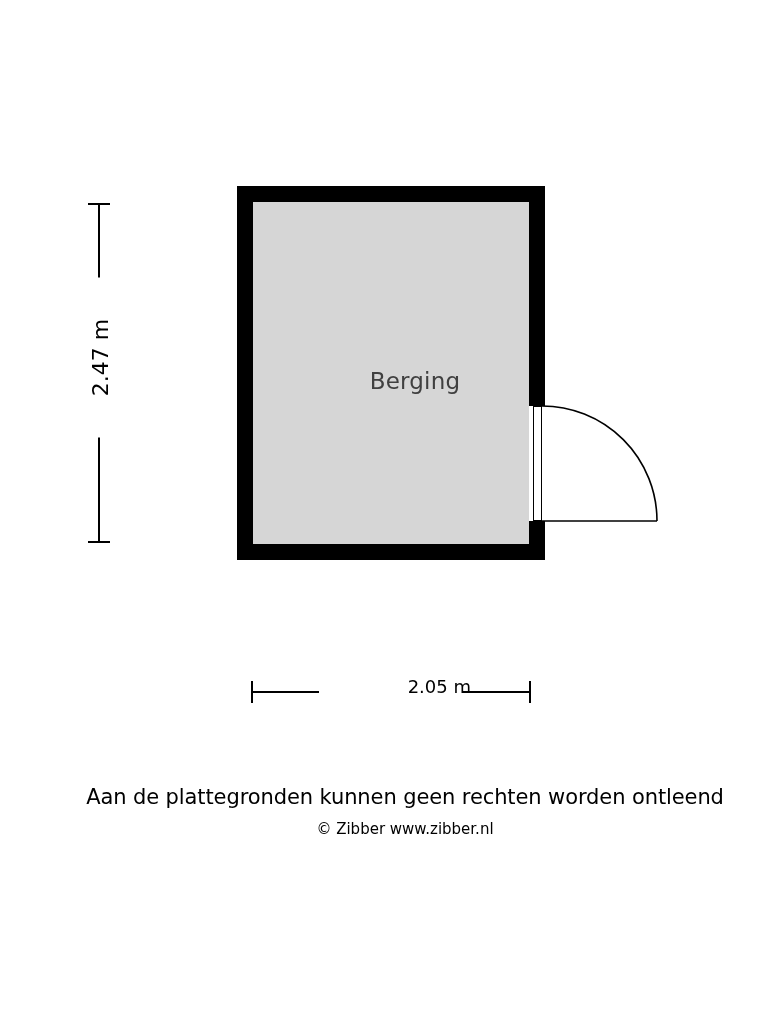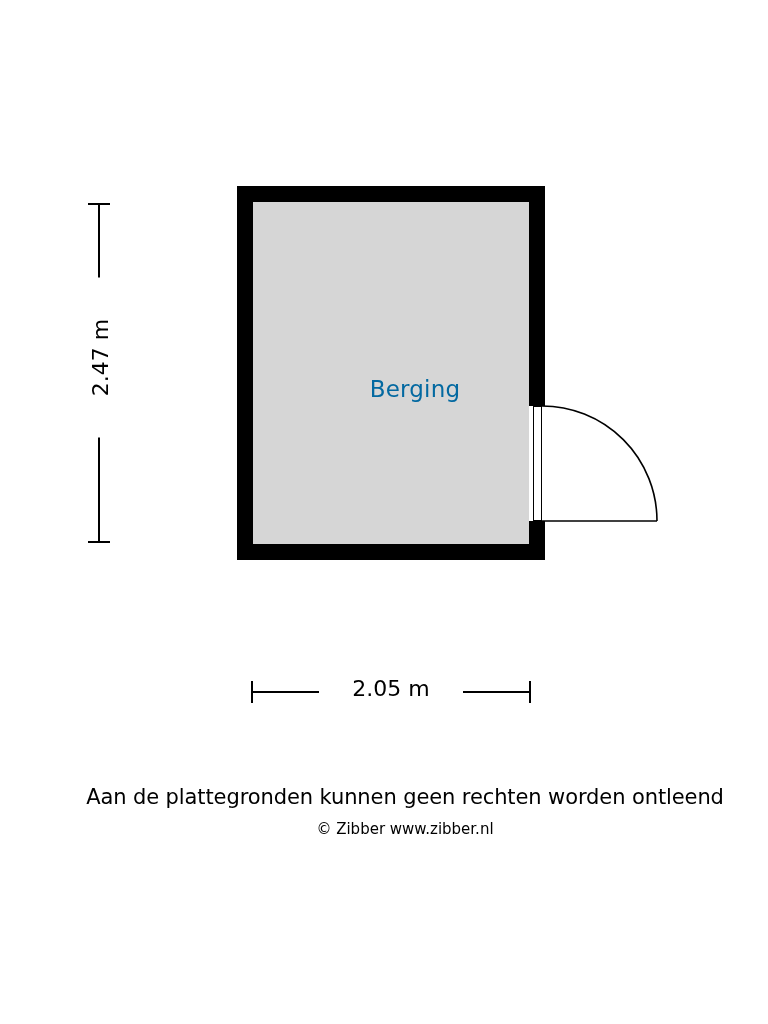--- a/index.html
+++ b/index.html
@@ -38,28 +38,28 @@
     position: absolute;
     left: 16px;
     top: 16px;
     width: 276px;
     height: 342px;
     background: #d6d6d6;
   }
   .room-label {
     position: absolute;
     left: 0;
-    top: 16px;
+    top: 8px;
     width: 324px;
     height: 342px;
     display: flex;
     align-items: center;
     justify-content: center;
     font-size: 23px;
-    color: #0369a1;
+    color: #404040;
     letter-spacing: 0.2px;
   }
 
   
   .door-gap {
     position: absolute;
     left: 529px;
     top: 405px;
     width: 16px;
     height: 117px;
@@ -156,22 +156,22 @@
     height: 22px;
     background: #000;
   }
   .dim-h .cap.left { left: 0; }
   .dim-h .cap.right { left: 278px; }
   .dim-h .label {
     position: absolute;
     left: 60px;
     top: 6px;
     width: 160px;
-    text-align: center;
-    font-size: 22px;
+    text-align: right;
+    font-size: 18px;
     white-space: nowrap;
   }
 
   
   .footer {
     position: absolute;
     left: 0;
     top: 782px;
     width: 768px;
     text-align: center;

